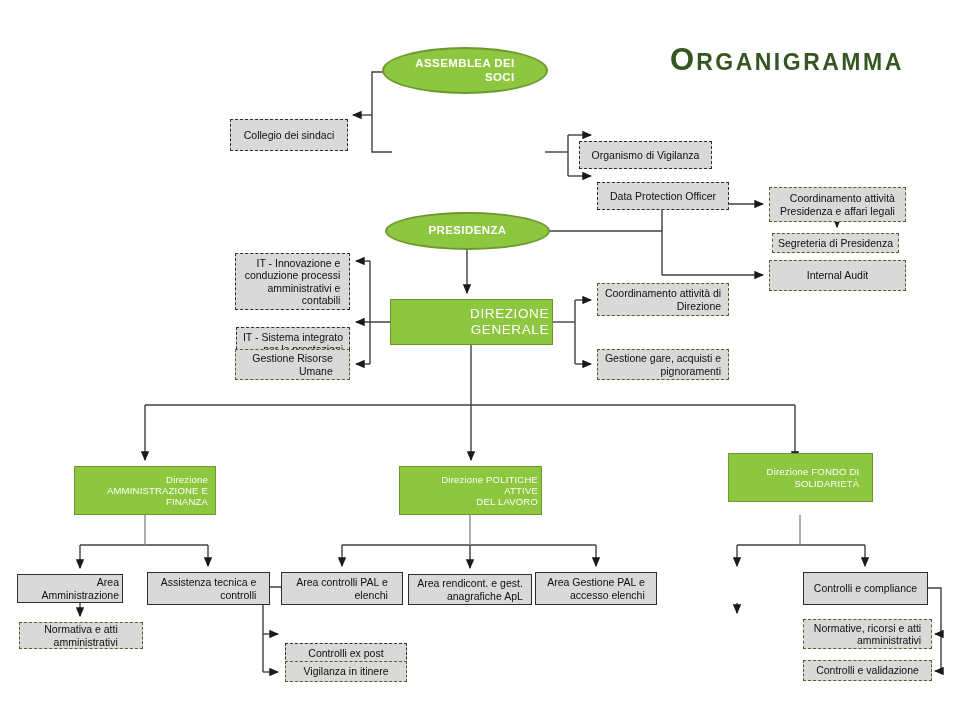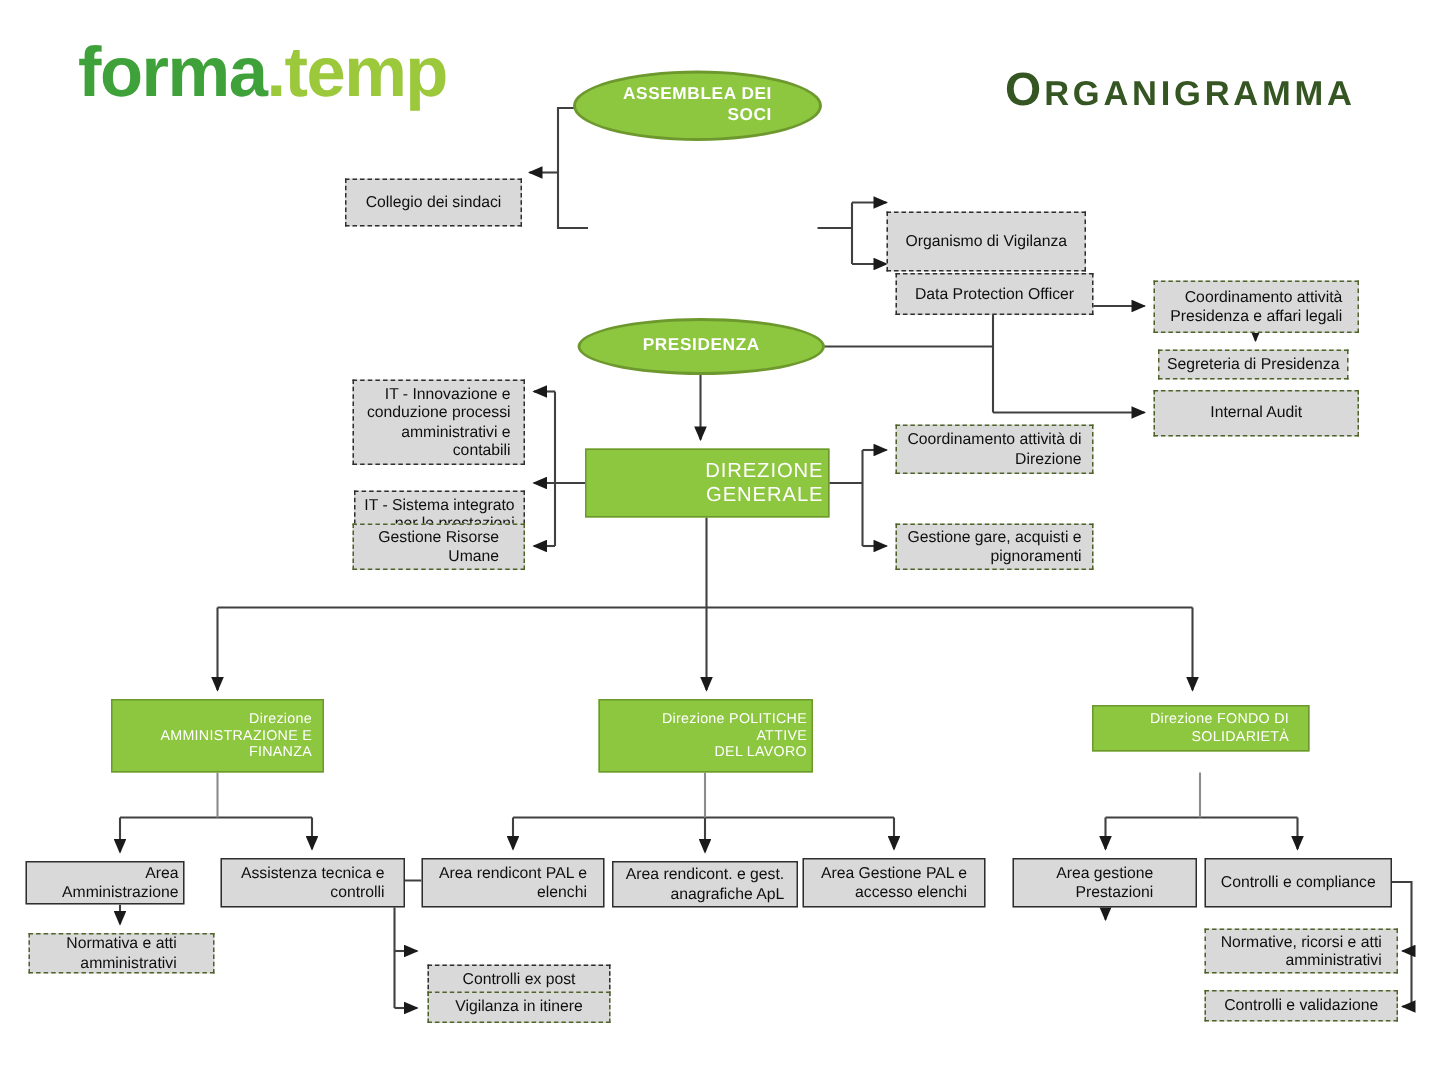--- a/index.html
+++ b/index.html
@@ -94,31 +94,28 @@
       <path d="M941,634 L935,634" marker-end="url(#ah)"></path>
       <path d="M941,671 L935,671" marker-end="url(#ah)"></path>
     </g>
     <g stroke="#8c8c8c" stroke-width="1.4" fill="none">
       <path d="M145,515 L145,545"></path>
       <path d="M470,515 L470,545"></path>
       <path d="M800,515 L800,545"></path>
     </g>
   </svg>
 
-  <div class="logo">
-    <span class="p1">forma</span><span class="p2">.temp</span>
-  </div>
   <div class="title">
     <span class="big">O</span><span class="rest">RGANIGRAMMA</span>
   </div>
 
   <div class="node ellipse" style="left:382px;top:47px;width:166px;height:47px">ASSEMBLEA DEI
 SOCI</div>
   <div class="node dash" style="left:230px;top:99px;width:118px;height:32px">Collegio dei sindaci</div>
-  <div class="node dash" style="left:591px;top:121px;width:133px;height:40px">Organismo di Vigilanza</div>
+  <div class="node dash" style="left:579px;top:121px;width:133px;height:28px">Organismo di Vigilanza</div>
   <div class="node dash" style="left:597px;top:162px;width:132px;height:28px">Data Protection Officer</div>
 
   <div class="node ellipse" style="left:385px;top:212px;width:165px;height:38px">PRESIDENZA</div>
   <div class="node dash-olive" style="left:769px;top:187px;width:137px;height:35px">Coordinamento attività
 Presidenza e affari legali</div>
   <div class="node dash-olive" style="left:772px;top:233px;width:127px;height:20px">Segreteria di Presidenza</div>
   <div class="node dash-olive" style="left:769px;top:260px;width:137px;height:31px">Internal Audit</div>
 
   <div class="node dash" style="left:235px;top:233px;width:115px;height:57px">IT - Innovazione e
 conduzione processi
@@ -132,38 +129,36 @@
   <div class="node dash-olive" style="left:597px;top:283px;width:132px;height:33px">Coordinamento attività di
 Direzione</div>
   <div class="node dash-olive" style="left:597px;top:349px;width:132px;height:31px">Gestione gare,  acquisti e
 pignoramenti</div>
 
   <div class="node gbox small" style="left:74px;top:466px;width:142px;height:49px">Direzione
 AMMINISTRAZIONE E
 FINANZA</div>
   <div class="node gbox small" style="left:399px;top:466px;width:143px;height:49px">Direzione POLITICHE ATTIVE
 DEL LAVORO</div>
-  <div class="node gbox small" style="left:728px;top:470px;width:145px;height:31px">Direzione FONDO DI
+  <div class="node gbox small" style="left:728px;top:453px;width:145px;height:49px">Direzione FONDO DI
 SOLIDARIETÀ</div>
 
   <div class="node solid" style="left:17px;top:574px;width:106px;height:29px">Area Amministrazione</div>
   <div class="node solid" style="left:147px;top:572px;width:123px;height:33px">Assistenza tecnica e
 controlli</div>
   <div class="node dash-olive" style="left:19px;top:622px;width:124px;height:27px">Normativa e atti
 amministrativi</div>
 
-  <div class="node solid" style="left:281px;top:572px;width:122px;height:33px">Area rendicont PAL e
+  <div class="node solid" style="left:281px;top:572px;width:122px;height:33px">Area controlli PAL e
 elenchi</div>
   <div class="node solid" style="left:408px;top:574px;width:124px;height:31px">Area rendicont. e gest.
 anagrafiche ApL</div>
   <div class="node solid" style="left:535px;top:572px;width:122px;height:33px">Area Gestione PAL e
 accesso elenchi</div>
   <div class="node dash" style="left:285px;top:623px;width:122px;height:21px">Controlli ex post</div>
   <div class="node dash-olive" style="left:285px;top:661px;width:122px;height:21px">Vigilanza in itinere</div>
 
-  <div class="node solid" style="left:675px;top:572px;width:123px;height:33px">Area gestione
-Prestazioni</div>
   <div class="node solid" style="left:803px;top:572px;width:125px;height:33px">Controlli e compliance</div>
   <div class="node dash-olive" style="left:803px;top:619px;width:129px;height:30px">Normative, ricorsi e atti
 amministrativi</div>
   <div class="node dash-olive" style="left:803px;top:660px;width:129px;height:21px">Controlli e validazione</div>
 
 </div>
 
 </body></html>

